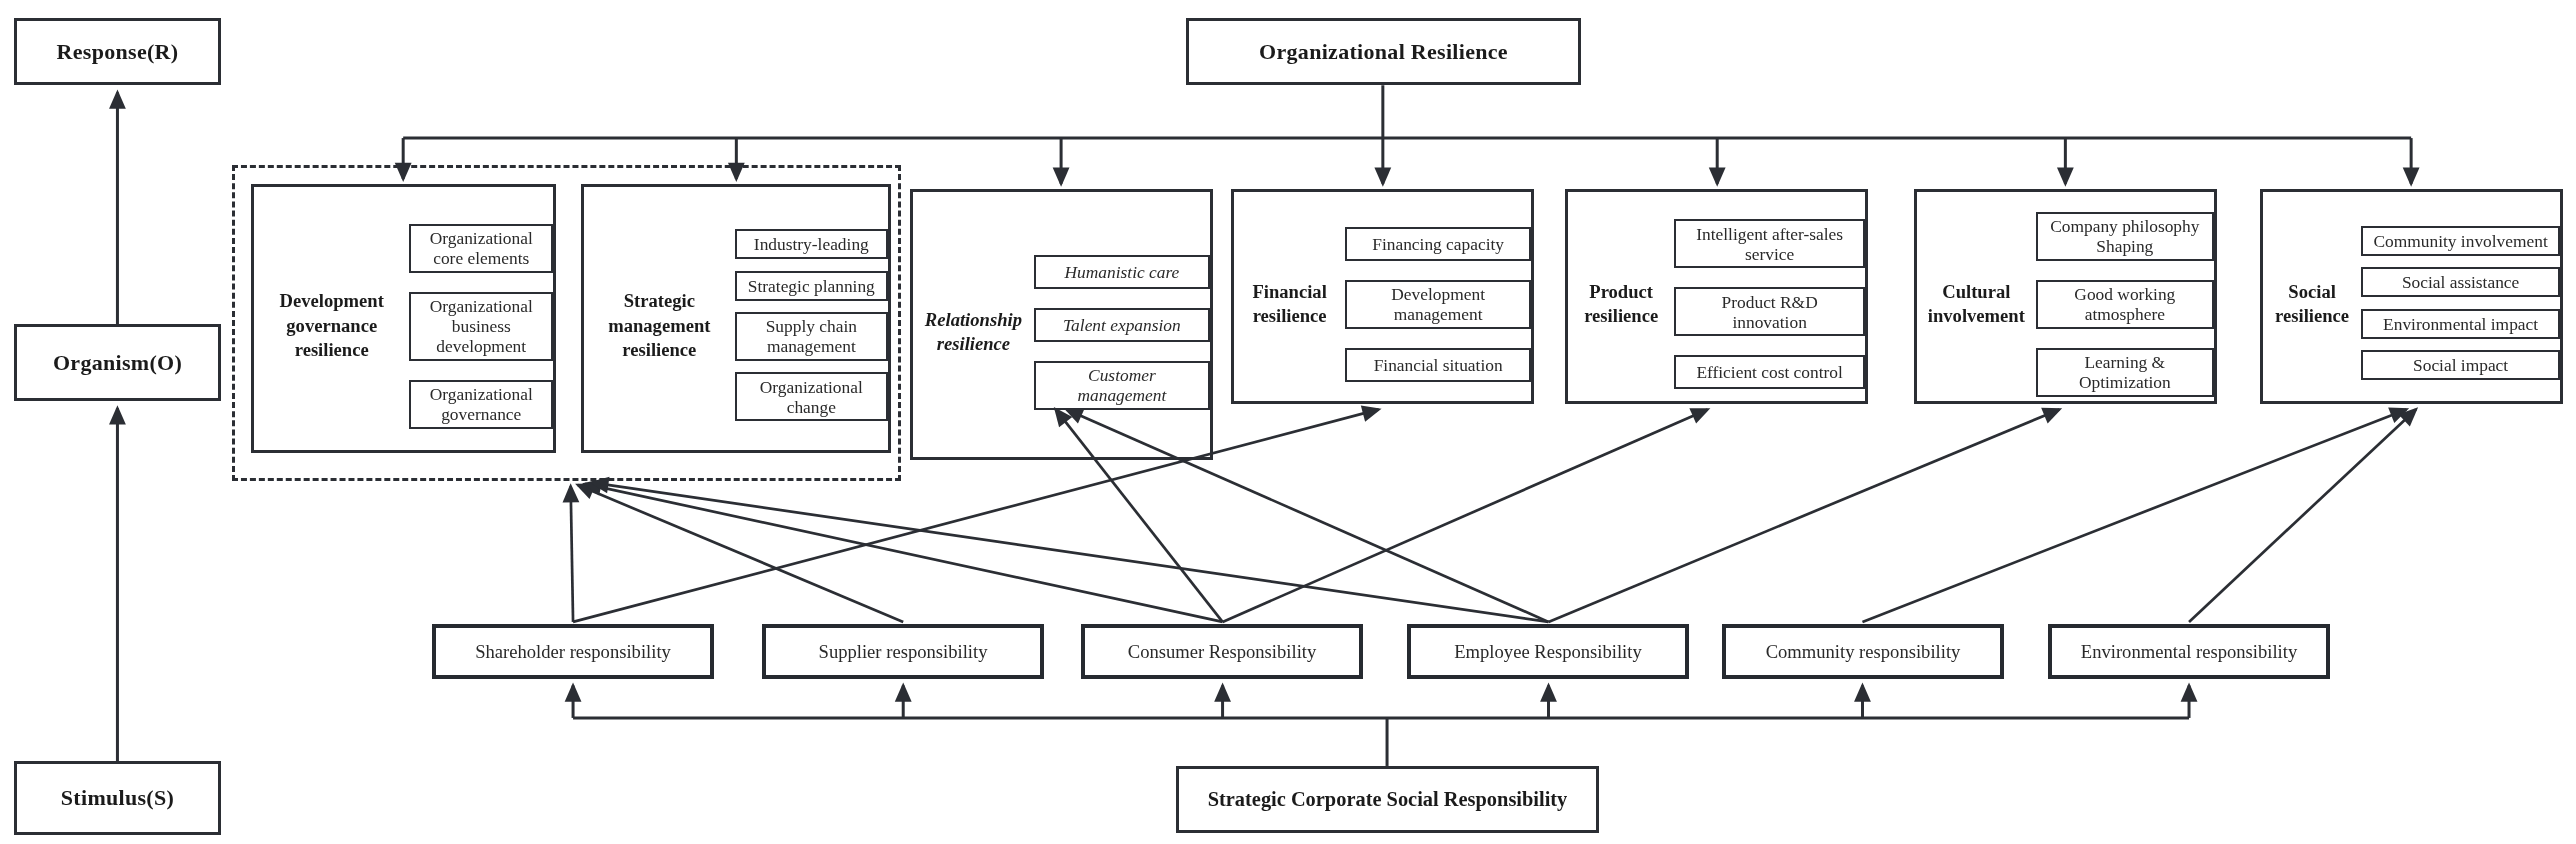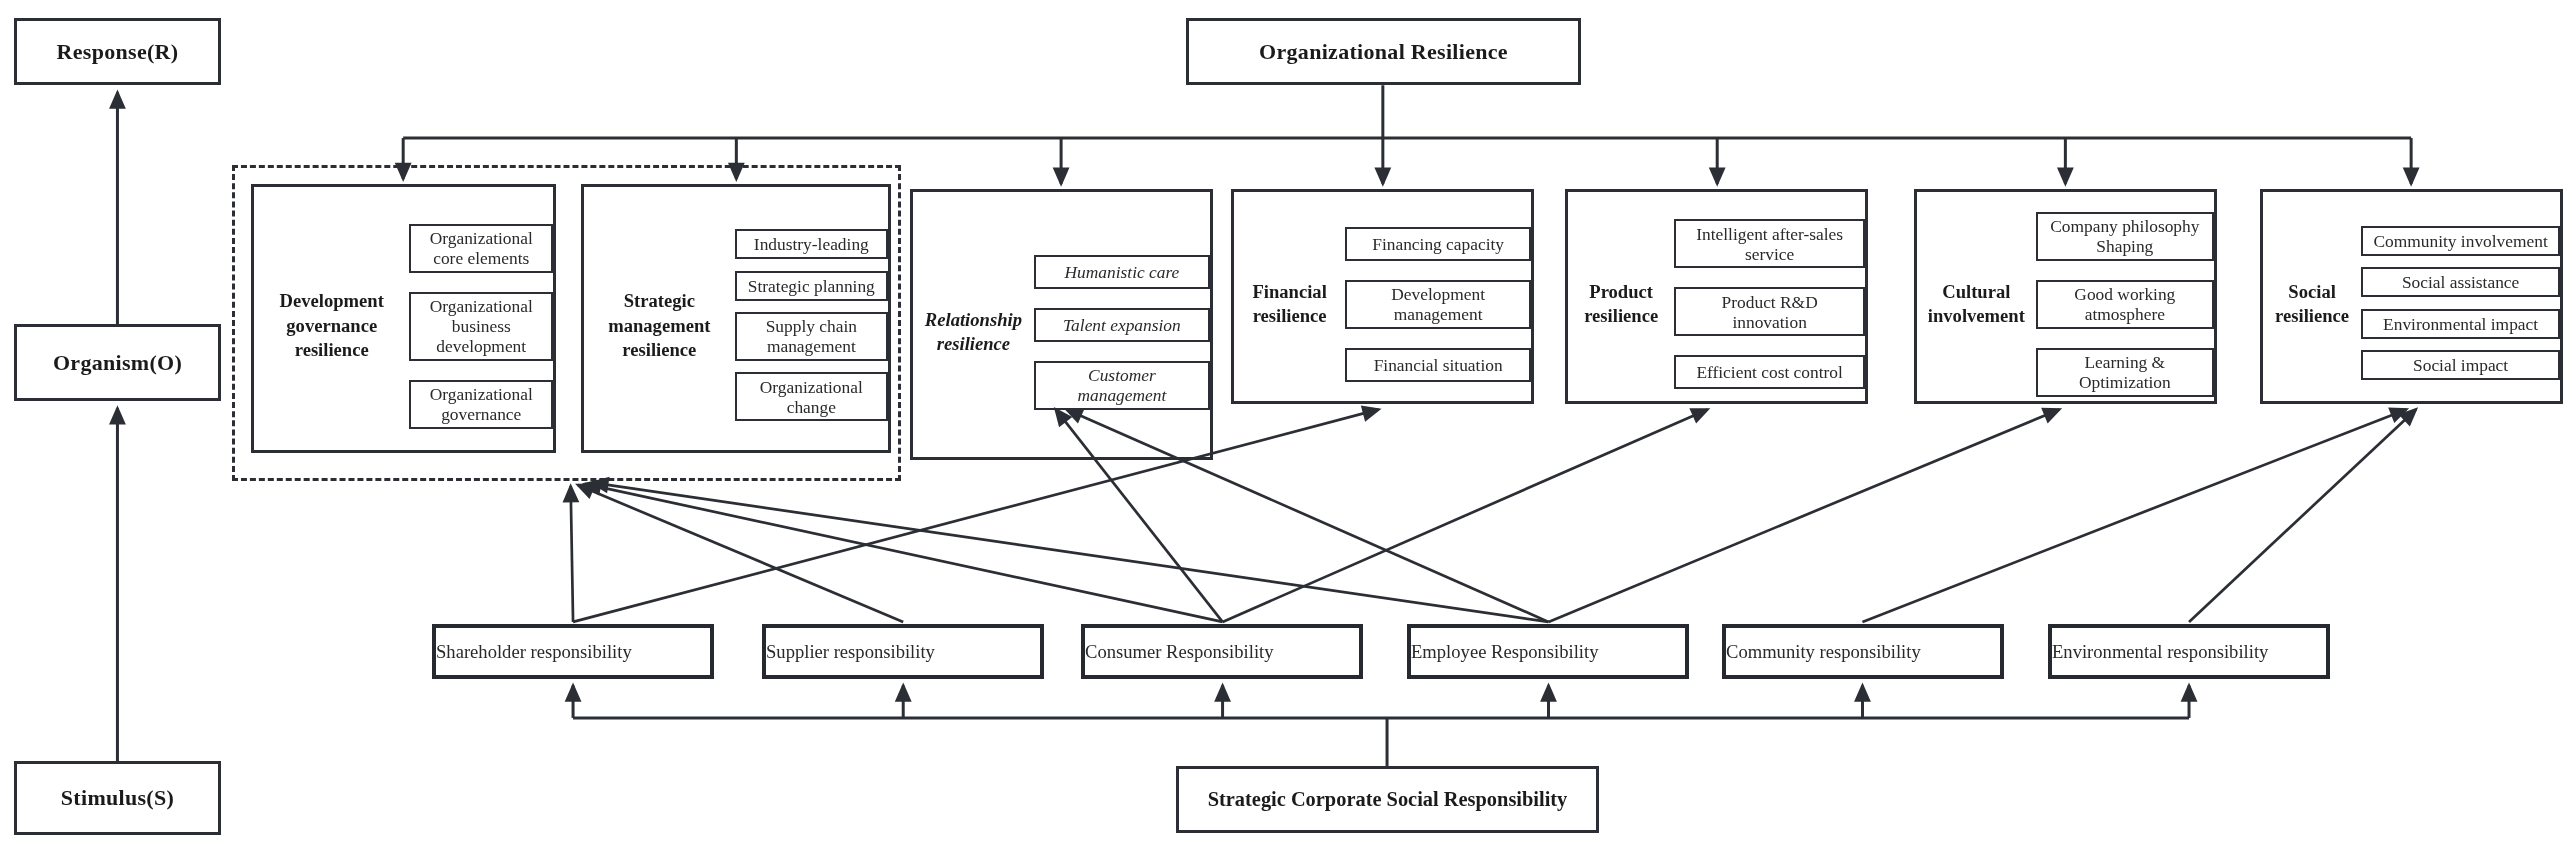--- a/index.html
+++ b/index.html
@@ -48,21 +48,21 @@
   #g1 { left:581px;  top:184px; width:310px; height:269px; }
   #g2 { left:910px; top:189px; width:303px; height:271px;font-style:italic; }
   #g3 { left:1231px; top:189px; width:303px; height:215px; }
   #g4 { left:1565px; top:189px; width:303px; height:215px; }
   #g5 { left:1914px; top:189px; width:303px; height:215px; }
   #g6 { left:2260px; top:189px; width:303px; height:215px; }
 
   .resp {
     position:absolute; top:624px; width:282px; height:55px;
     background:#fff; border:4.2px solid #262a30; box-sizing:border-box;
-    display:flex; align-items:center; justify-content:flex-start; text-align:center;
+    display:flex; align-items:center; justify-content:center; text-align:center;
     font-size:18.6px; color:#2a2a2a; z-index:2;
   }
   #r0 { left:432px; }  #r1 { left:762px; } #r2 { left:1081px; }
   #r3 { left:1407px; } #r4 { left:1722px; } #r5 { left:2048px; }
 </style>
 </head>
 <body>
 
 <div class="canvas">
 

